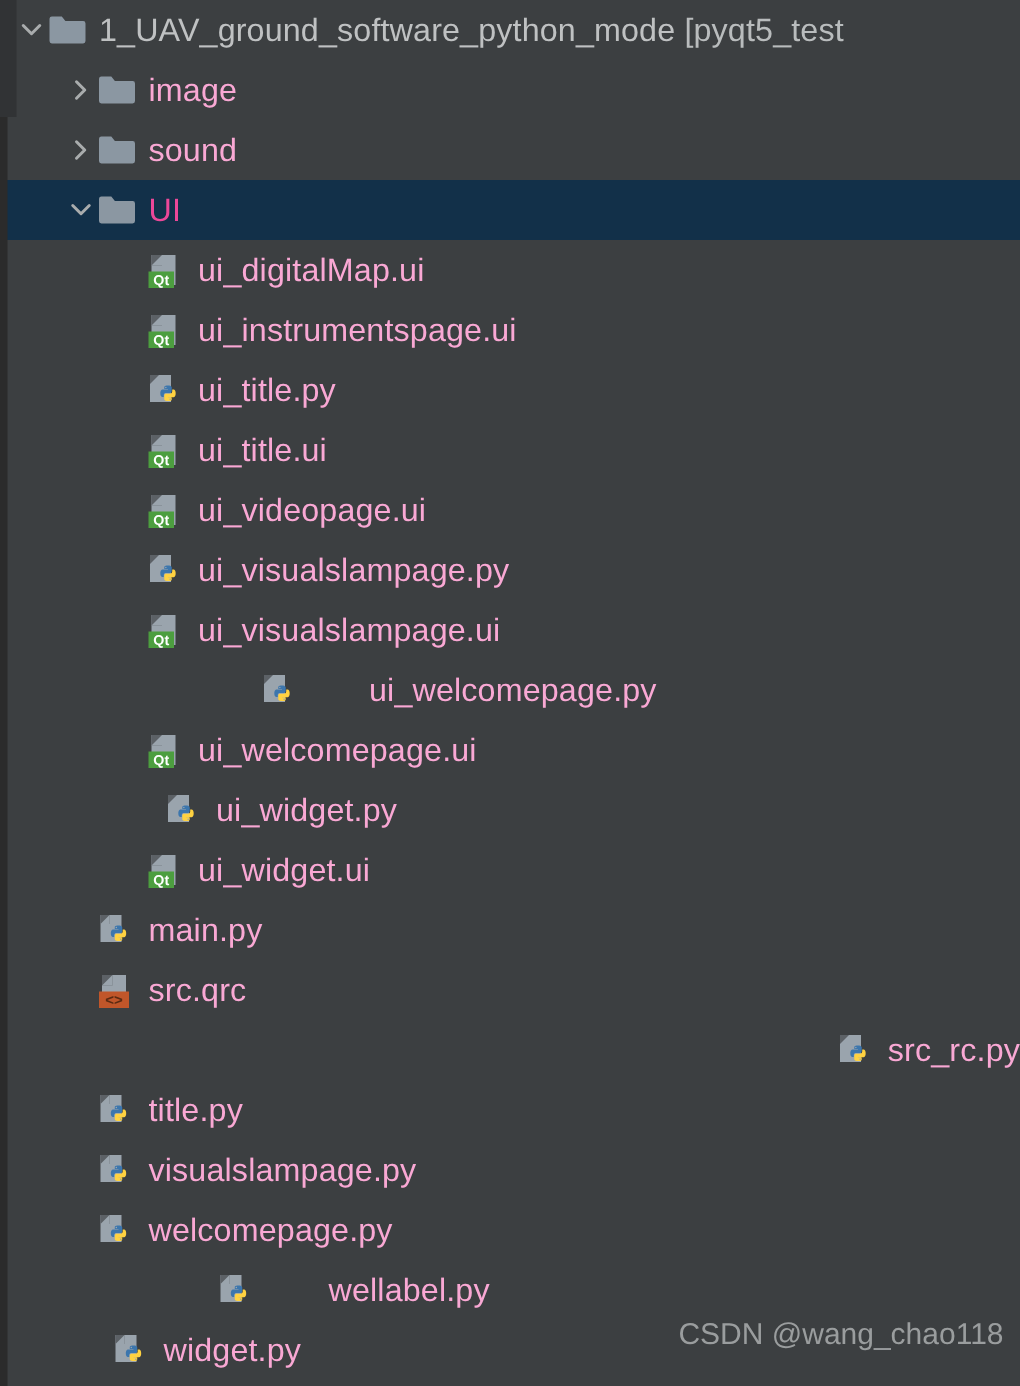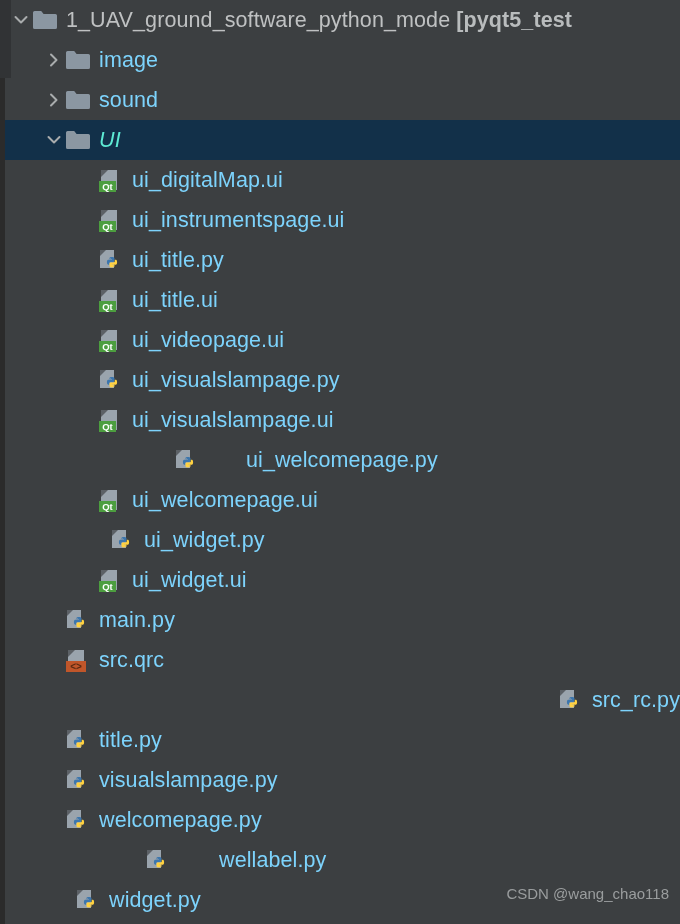--- a/index.html
+++ b/index.html
@@ -52,38 +52,38 @@
 
   .icon-slot {
     width: 30px; height: 40px;
     flex: 0 0 30px;
     position: relative;
   }
   .icon-slot svg { position: absolute; left: 0px; top: 9px; }
 
   .label {
     font-size: 21.5px;
-    color: #7dd3fc;
+    color: #f9a8d4;
     letter-spacing: 0.1px;
     padding-left: 4px;
   }
   .label.root {
     color: #bfc1c2;
   }
   .label .module {
-    font-weight: bold;
+    font-weight: normal;
     color: #b9bcbd;
   }
-  .label.sel { color: #5eead4; font-style: italic; }
+  .label.sel { color: #ec4899; }
 
   .watermark {
     position: absolute;
     right: 11px;
     bottom: 22px;
-    font-size: 15px;
+    font-size: 20px;
     color: #9a9d9e;
     font-family: "Liberation Sans", "DejaVu Sans", sans-serif;
     z-index: 5;
   }
 </style>
 </head>
 <body>
 
 <div id="tree">
   <div class="top-gutter"></div>

